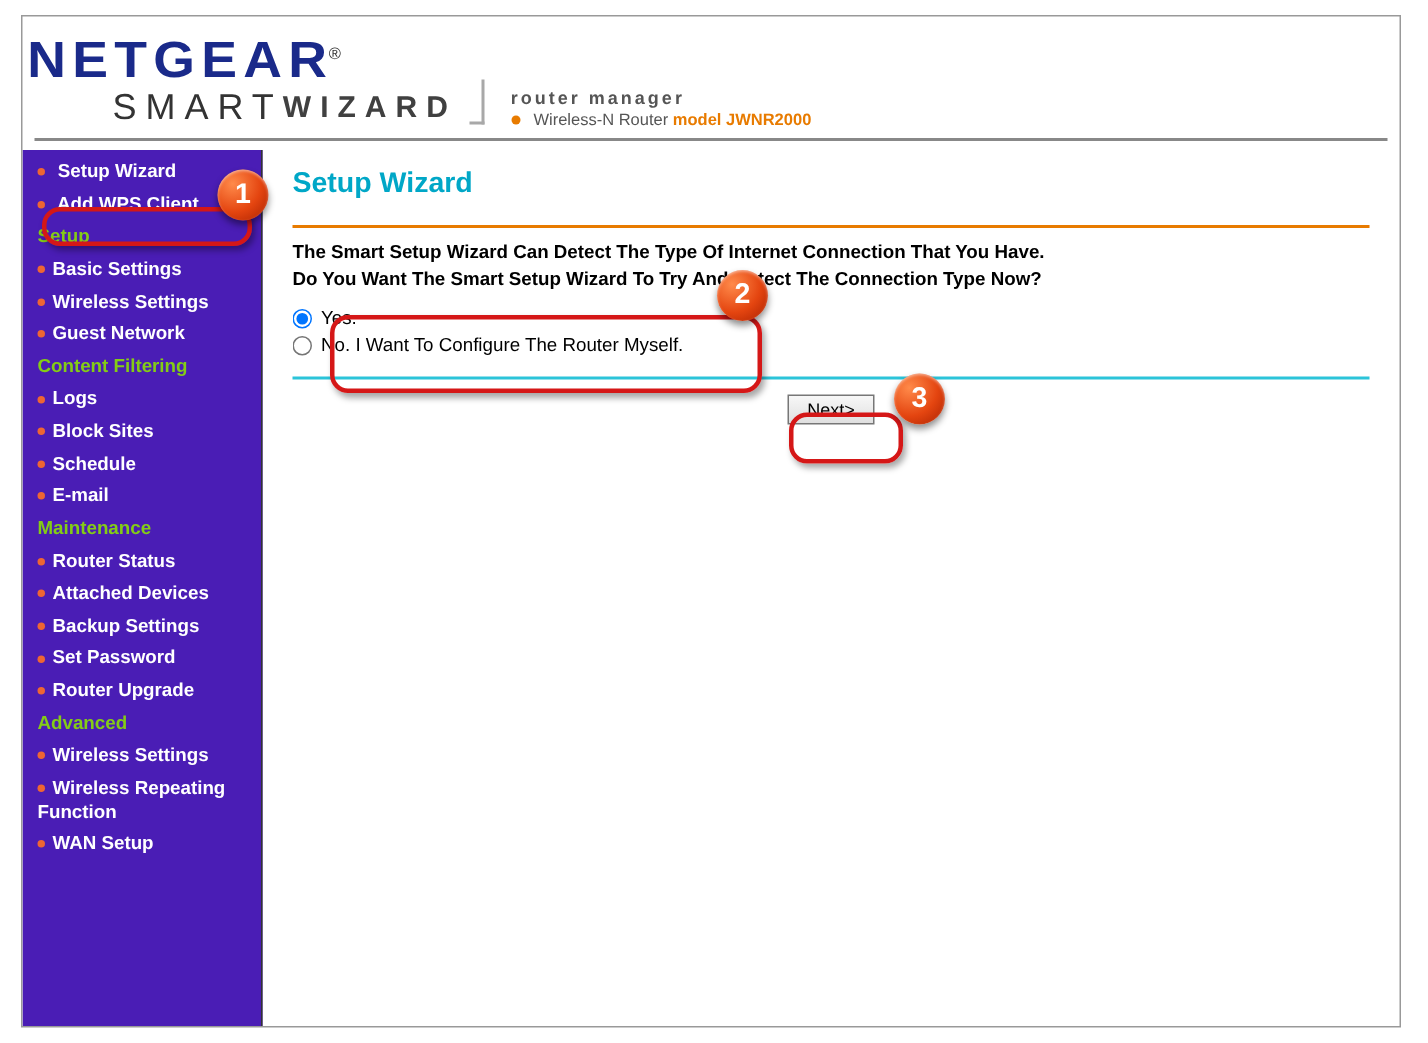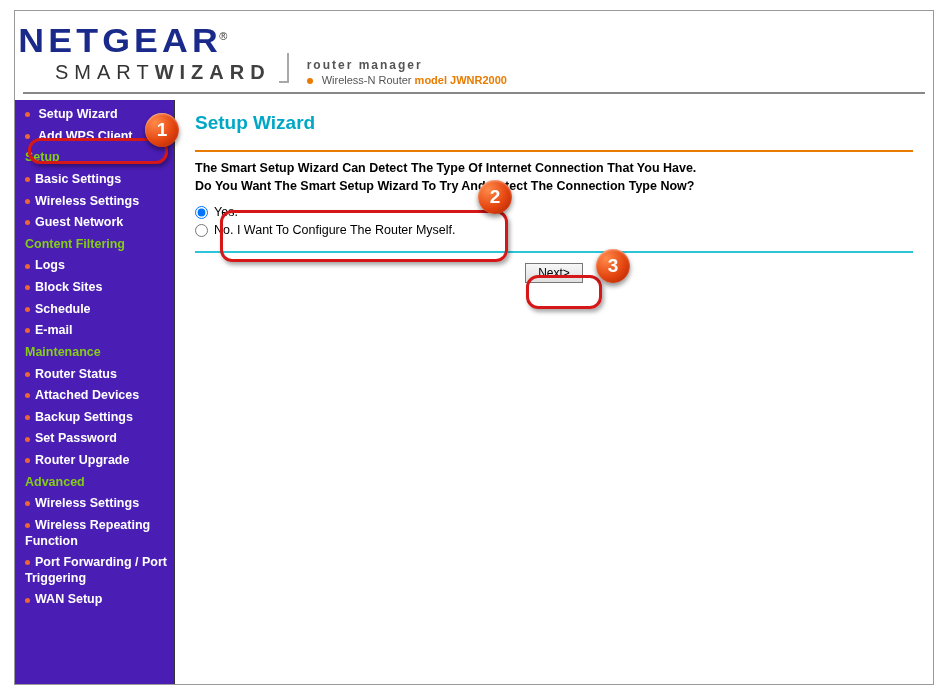--- a/index.html
+++ b/index.html
@@ -33,25 +33,25 @@
     font-weight: 700;
     font-size: 34px;
     color: #1a2a8a;
     letter-spacing: 4px;
     transform: scaleX(1.05);
   }
   .reg { font-size: 11px; color: #333; vertical-align: top; position: relative; top: -18px; left: 2px; }
   .smartwizard-row { display: flex; align-items: center; margin-top: -2px; }
   .smart {
     font-family: Arial, sans-serif;
-    font-size: 20px;
+    font-size: 24px;
     color: #333;
     letter-spacing: 6px;
     font-weight: 400;
-    margin-left: 32px;
+    margin-left: 52px;
   }
   .wizard {
     font-family: Arial, sans-serif;
     font-size: 20px;
     color: #404040;
     letter-spacing: 6px;
     font-weight: 700;
   }
   .sw-bracket {
     border-bottom: 2px solid #a8a8a8;
@@ -209,21 +209,20 @@
       <div class="nav-cat">Maintenance</div>
       <div class="nav-item"><span class="bullet"></span><span>Router Status</span></div>
       <div class="nav-item"><span class="bullet"></span><span>Attached Devices</span></div>
       <div class="nav-item"><span class="bullet"></span><span>Backup Settings</span></div>
       <div class="nav-item"><span class="bullet"></span><span>Set Password</span></div>
       <div class="nav-item"><span class="bullet"></span><span>Router Upgrade</span></div>
 
       <div class="nav-cat">Advanced</div>
       <div class="nav-item"><span class="bullet"></span><span>Wireless Settings</span></div>
       <div class="nav-item"><span class="bullet"></span><span>Wireless Repeating Function</span></div>
-      <div class="nav-item"><span class="bullet"></span><span>Port Forwarding / Port Triggering</span></div>
       <div class="nav-item"><span class="bullet"></span><span>WAN Setup</span></div>
     </div>
 
     <div class="content">
       <div class="content-title">Setup Wizard</div>
       <hr class="hr-orange">
       <div class="desc">
         <div>The Smart Setup Wizard Can Detect The Type Of Internet Connection That You Have.</div>
         <div>Do You Want The Smart Setup Wizard To Try And Detect The Connection Type Now?</div>
       </div>

